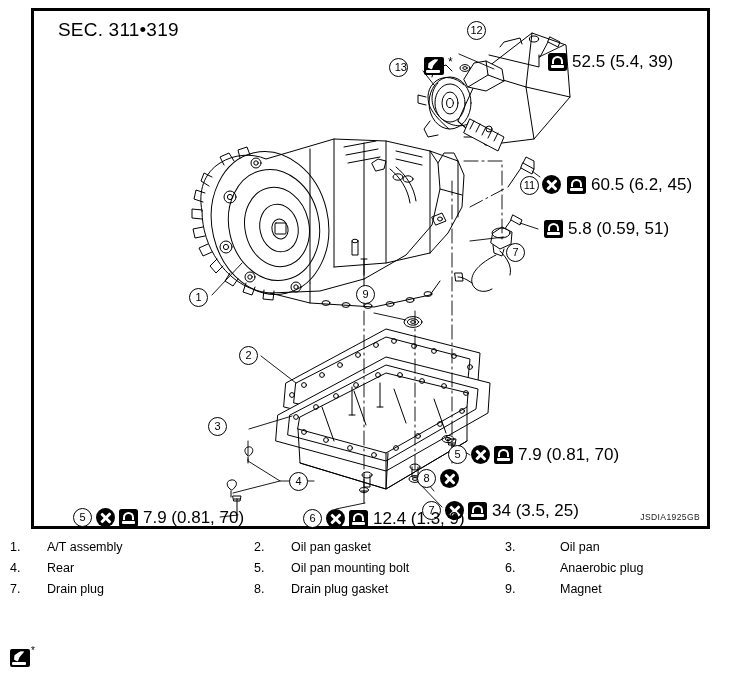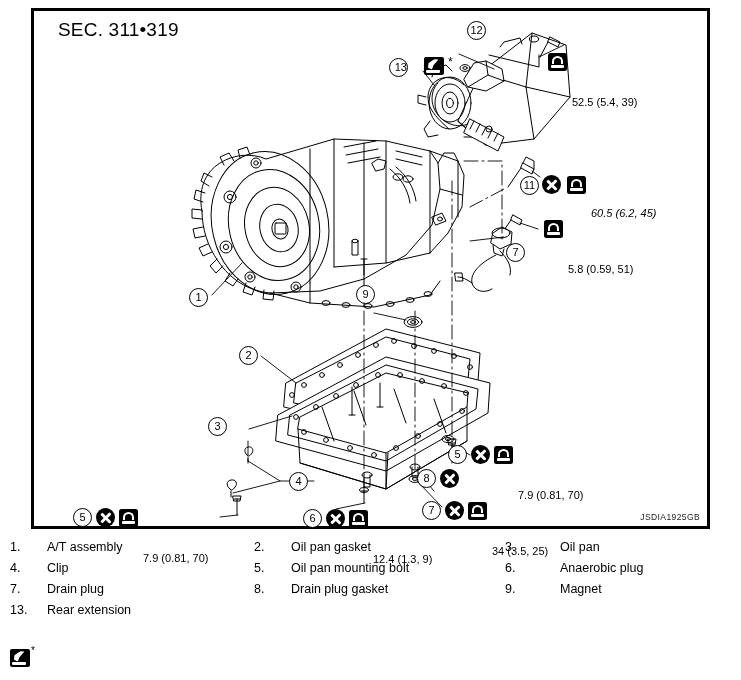--- a/index.html
+++ b/index.html
@@ -35,21 +35,21 @@
   .sym-torque::after{content:"";position:absolute;left:3.2px;bottom:2.6px;
         width:12.6px;height:3px;background:#fff;border-radius:1px;}
 
   .sym-sealant{position:absolute;width:20px;height:18px;background:#000;border-radius:2px;}
   .sym-sealant .noz{position:absolute;left:2.8px;top:2.6px;width:13px;height:8.2px;
         background:#fff;transform:rotate(-27deg);
         clip-path:polygon(0% 58%,18% 14%,70% 0%,100% 26%,46% 62%,20% 100%);}
   .sym-sealant .base{position:absolute;left:2.4px;bottom:2.2px;width:14px;height:2.6px;
         background:#fff;border-radius:1px;}
 
-  .torque-text{position:absolute;font-size:11px;white-space:nowrap;margin-top:44px;}
+  .torque-text{position:absolute;font-size:17px;white-space:nowrap;}
 
   .asterisk{position:absolute;font-size:12px;line-height:1;}
 
   
   #parts-list{position:absolute;left:0;top:540px;width:741px;}
   .pl-row{position:relative;height:21px;}
   .pl-cell{position:absolute;font-size:12.5px;white-space:nowrap;}
   .pl-num{text-align:left;}
   .c0-num{left:10px;} .c0-lbl{left:47px;}
   .c1-num{left:254px;} .c1-lbl{left:291px;}
@@ -351,21 +351,21 @@
     <div class="noz"></div>
       <div class="base"></div>
   </div>
   <div class="asterisk" style="left:414px;top:45px;">*</div>
 
   <div class="sym-torque" style="left:514px;top:42px;"></div>
   <div class="torque-text" style="left:538px;top:41px;">52.5 (5.4, 39)</div>
 
   <div class="sym-x" style="left:508px;top:164px;"></div>
   <div class="sym-torque" style="left:533px;top:165px;"></div>
-  <div class="torque-text" style="left:557px;top:152px;font-style:italic;">60.5 (6.2, 45)</div>
+  <div class="torque-text" style="left:557px;top:164px;">60.5 (6.2, 45)</div>
 
   <div class="sym-torque" style="left:510px;top:209px;"></div>
   <div class="torque-text" style="left:534px;top:208px;">5.8 (0.59, 51)</div>
 
   <div class="sym-x" style="left:437px;top:434px;"></div>
   <div class="sym-torque" style="left:460px;top:435px;"></div>
   <div class="torque-text" style="left:484px;top:434px;">7.9 (0.81, 70)</div>
 
   <div class="sym-x" style="left:406px;top:458px;"></div>
 
@@ -389,41 +389,37 @@
     <span class="pl-cell pl-num c0-num">1.</span>
     <span class="pl-cell c0-lbl">A/T assembly</span>
     <span class="pl-cell pl-num c1-num">2.</span>
     <span class="pl-cell c1-lbl">Oil pan gasket</span>
     <span class="pl-cell pl-num c2-num">3.</span>
     <span class="pl-cell c2-lbl">Oil pan</span>
   </div>
 
   <div class="pl-row">
     <span class="pl-cell pl-num c0-num">4.</span>
-    <span class="pl-cell c0-lbl">Clip</span>
+    <span class="pl-cell c0-lbl">Rear</span>
     <span class="pl-cell pl-num c1-num">5.</span>
     <span class="pl-cell c1-lbl">Oil pan mounting bolt</span>
     <span class="pl-cell pl-num c2-num">6.</span>
     <span class="pl-cell c2-lbl">Anaerobic plug</span>
   </div>
 
   <div class="pl-row">
     <span class="pl-cell pl-num c0-num">7.</span>
     <span class="pl-cell c0-lbl">Drain plug</span>
     <span class="pl-cell pl-num c1-num">8.</span>
     <span class="pl-cell c1-lbl">Drain plug gasket</span>
     <span class="pl-cell pl-num c2-num">9.</span>
     <span class="pl-cell c2-lbl">Magnet</span>
   </div>
 
 
-  <div class="pl-row">
-    <span class="pl-cell pl-num c0-num">13.</span>
-    <span class="pl-cell c0-lbl">Rear extension</span>
-  </div>
 
 </div>
 
 <div id="note-row">
   <div class="sym-sealant" id="note-icon" style="position:absolute;">
     <div class="noz"></div>
       <div class="base"></div>
   </div>
   <div class="asterisk" id="note-asterisk" style="position:absolute;">*</div>
 </div>

